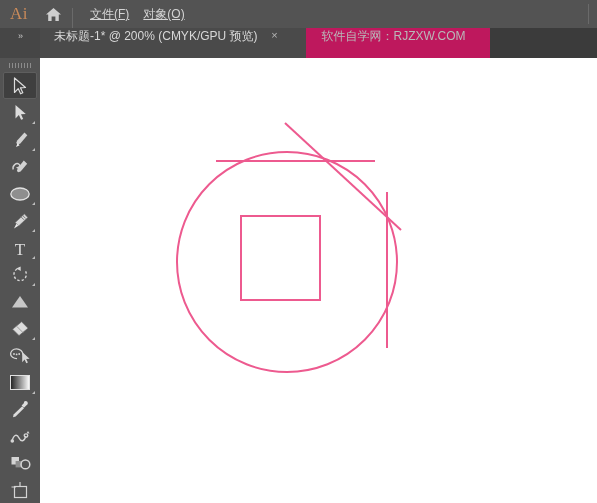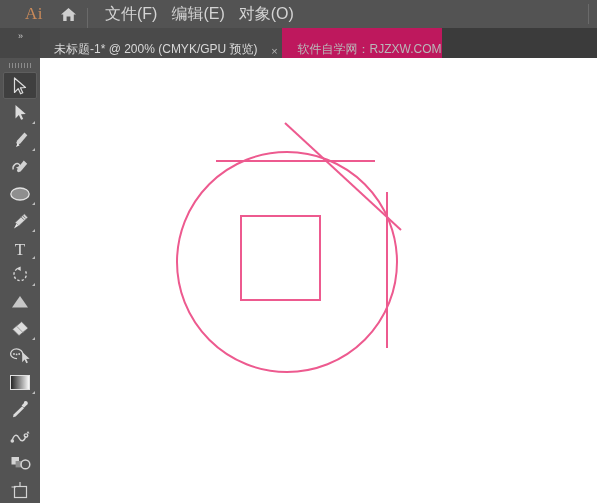--- a/index.html
+++ b/index.html
@@ -24,21 +24,20 @@
 
   
   .menubar {
     position: absolute;
     left: 0; top: 0;
     width: 597px; height: 28px;
     background: #535353;
     display: flex;
     align-items: flex-end;
     box-sizing: border-box;
-    padding-left: 15px;
   }
   .ai-logo {
     width: 38px;
     height: 28px;
     display: flex;
     align-items: center;
     justify-content: center;
     color: #c98a5a;
     font-size: 17px;
     font-weight: normal;
@@ -59,25 +58,26 @@
     margin: 0 6px 0 4px;
   }
   .menu-items {
     display: flex;
     align-items: center;
     height: 28px;
     margin-left: 4px;
   }
   .menu-item {
     color: #d4d4d4;
-    font-size: 16px;
+    font-size: 12px;
     padding: 0 7px;
     line-height: 28px;
     white-space: nowrap;
     cursor: default;
+    text-decoration: underline;
   }
   .menubar-right-divider {
     position: absolute;
     right: 8px;
     top: 4px;
     width: 1px;
     height: 20px;
     background: #6a6a6a;
   }
 
@@ -100,22 +100,22 @@
     box-sizing: border-box;
   }
   .chev-double {
     color: #c8c8c8;
     font-size: 9px;
     line-height: 10px;
     letter-spacing: -1px;
   }
   .tab {
     display: flex;
-    align-items: flex-end;
-    padding: 0 0 0 14px;
+    align-items: flex-start;
+    padding: 0 24px 0 14px;
     font-size: 12px;
     color: #c9c9c9;
     white-space: nowrap;
     box-sizing: border-box;
   }
   .tab.active {
     background: #4a4a4a;
     color: #d8d8d8;
   }
   .tab-close {
@@ -200,21 +200,20 @@
   <div class="menubar">
     <div class="ai-logo">Ai</div>
     <div class="home-btn">
       <svg width="17" height="15" viewBox="0 0 17 15" aria-hidden="true">
         <path d="M8.5 1 L16 7.6 L13.8 7.6 L13.8 14 L10.4 14 L10.4 9.4 L6.6 9.4 L6.6 14 L3.2 14 L3.2 7.6 L1 7.6 Z" fill="#cfcfcf"></path>
       </svg>
     </div>
     <div class="divider"></div>
     <div class="menu-items">
       <div class="menu-item">文件(F)</div>
-      <div class="menu-item">编辑(E)</div>
       <div class="menu-item">对象(O)</div>
     </div>
     <div class="menubar-right-divider"></div>
   </div>
 
   <div class="tabbar">
     <div class="tab-collapse">
       <span class="chev-double">»</span>
     </div>
     <div class="tab active">

